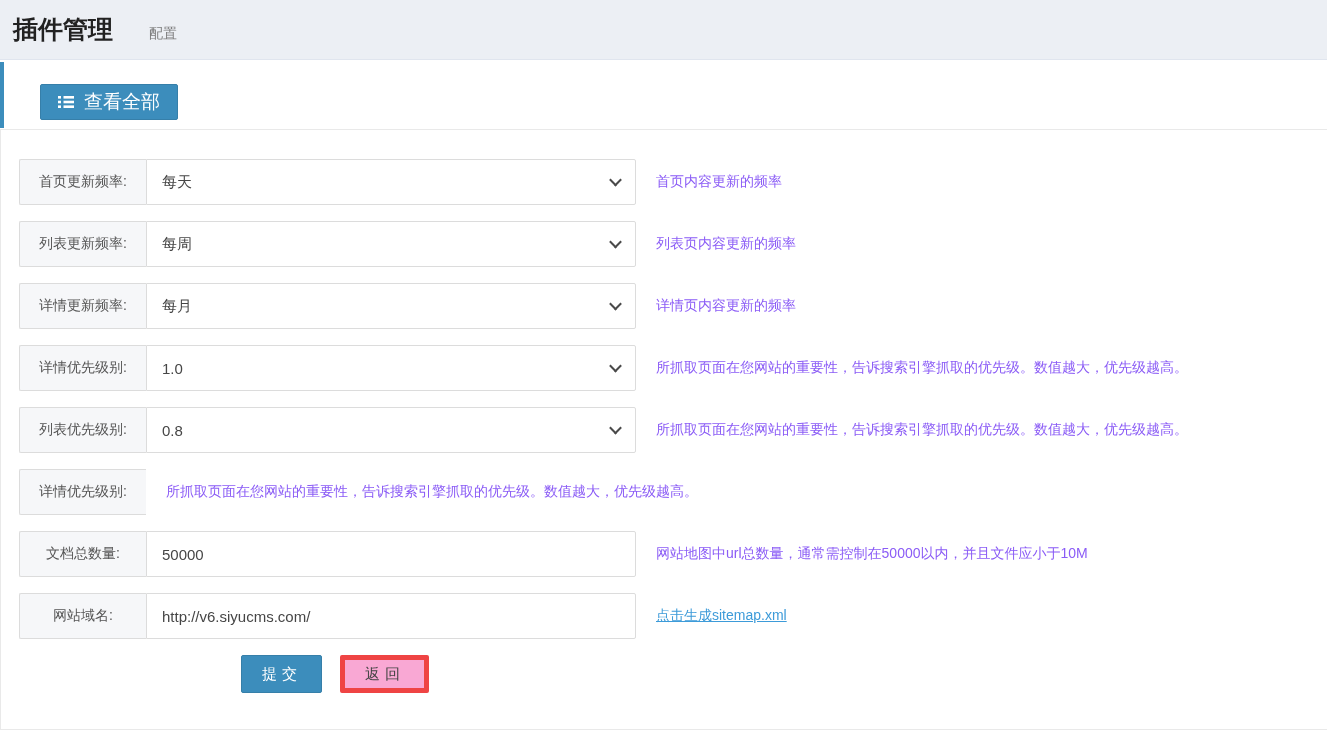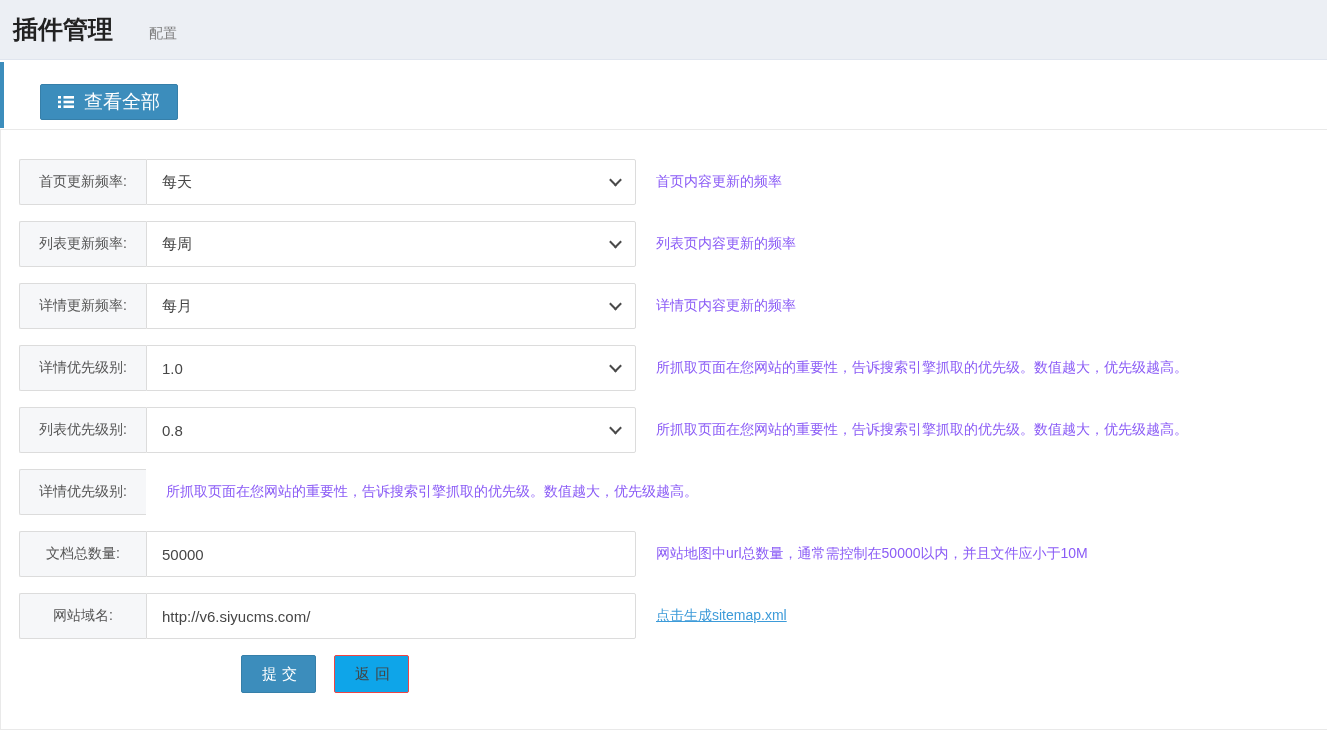--- a/index.html
+++ b/index.html
@@ -82,23 +82,23 @@
   .row-hint {
     margin-left: 20px;
     display: flex; align-items: center;
     font-size: 14px; color: #8b5cf6;
     white-space: nowrap;
   }
   .row-hint.link { color: #3d9bd9; text-decoration: underline; cursor: pointer; }
 
   .btn-row { margin-left: 222px; margin-top: 6px; display: flex; gap: 18px; }
   .btn { height: 38px; font-size: 15px; border-radius: 2px; cursor: pointer;
-         letter-spacing: 5px; padding: 0 13px 0 20px; font-family: inherit; }
+         letter-spacing: 5px; padding: 0 19px 0 20px; font-family: inherit; }
   .btn-submit { background: #3c8dbc; border: 1px solid #367fa9; color: #fff; }
-  .btn-back   { background: #0ea5e9; border: 1px solid #ef4444; color: #444; }
+  .btn-back   { background: #f9a8d4; border: 5px solid #ef4444; color: #444; }
 </style>
 </head>
 <body>
 
 <div class="content-header">
   <h1 class="page-title">插件管理</h1>
   <span class="page-subtitle">配置</span>
 </div>
 
 <div class="toolbar">

